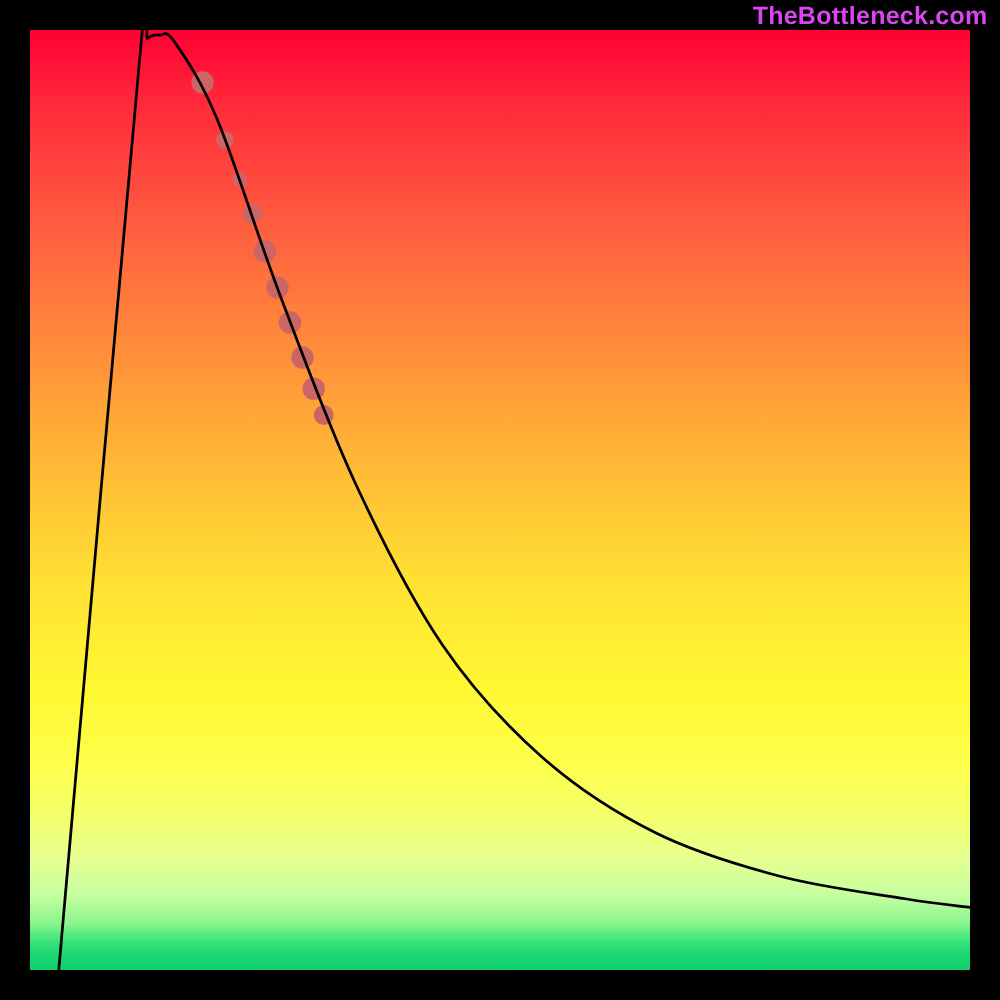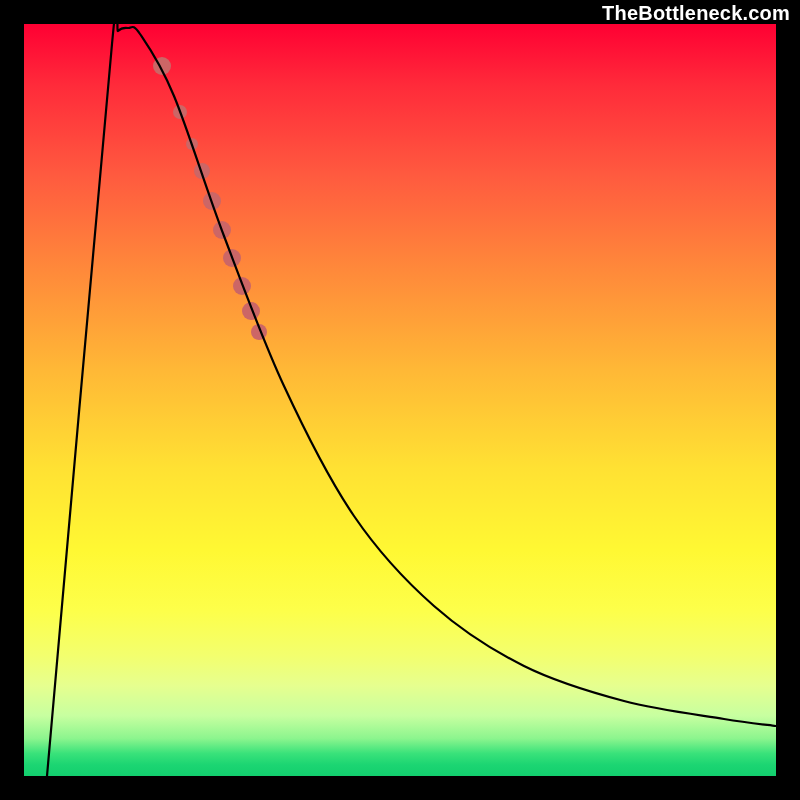--- a/index.html
+++ b/index.html
@@ -48,21 +48,21 @@
       #12cf6e 100%
     );
   }
   .watermark {
     position: absolute;
     top: 2px;
     right: 10px;
     font-family: Arial, Helvetica, sans-serif;
     font-size: 20px;
     font-weight: 600;
-    color: #ffffff;
+    color: #d946ef;
     letter-spacing: 0.2px;
     user-select: none;
   }
   svg.curve {
     position: absolute;
     inset: 0;
   }
 </style>
 </head>
 <body>

